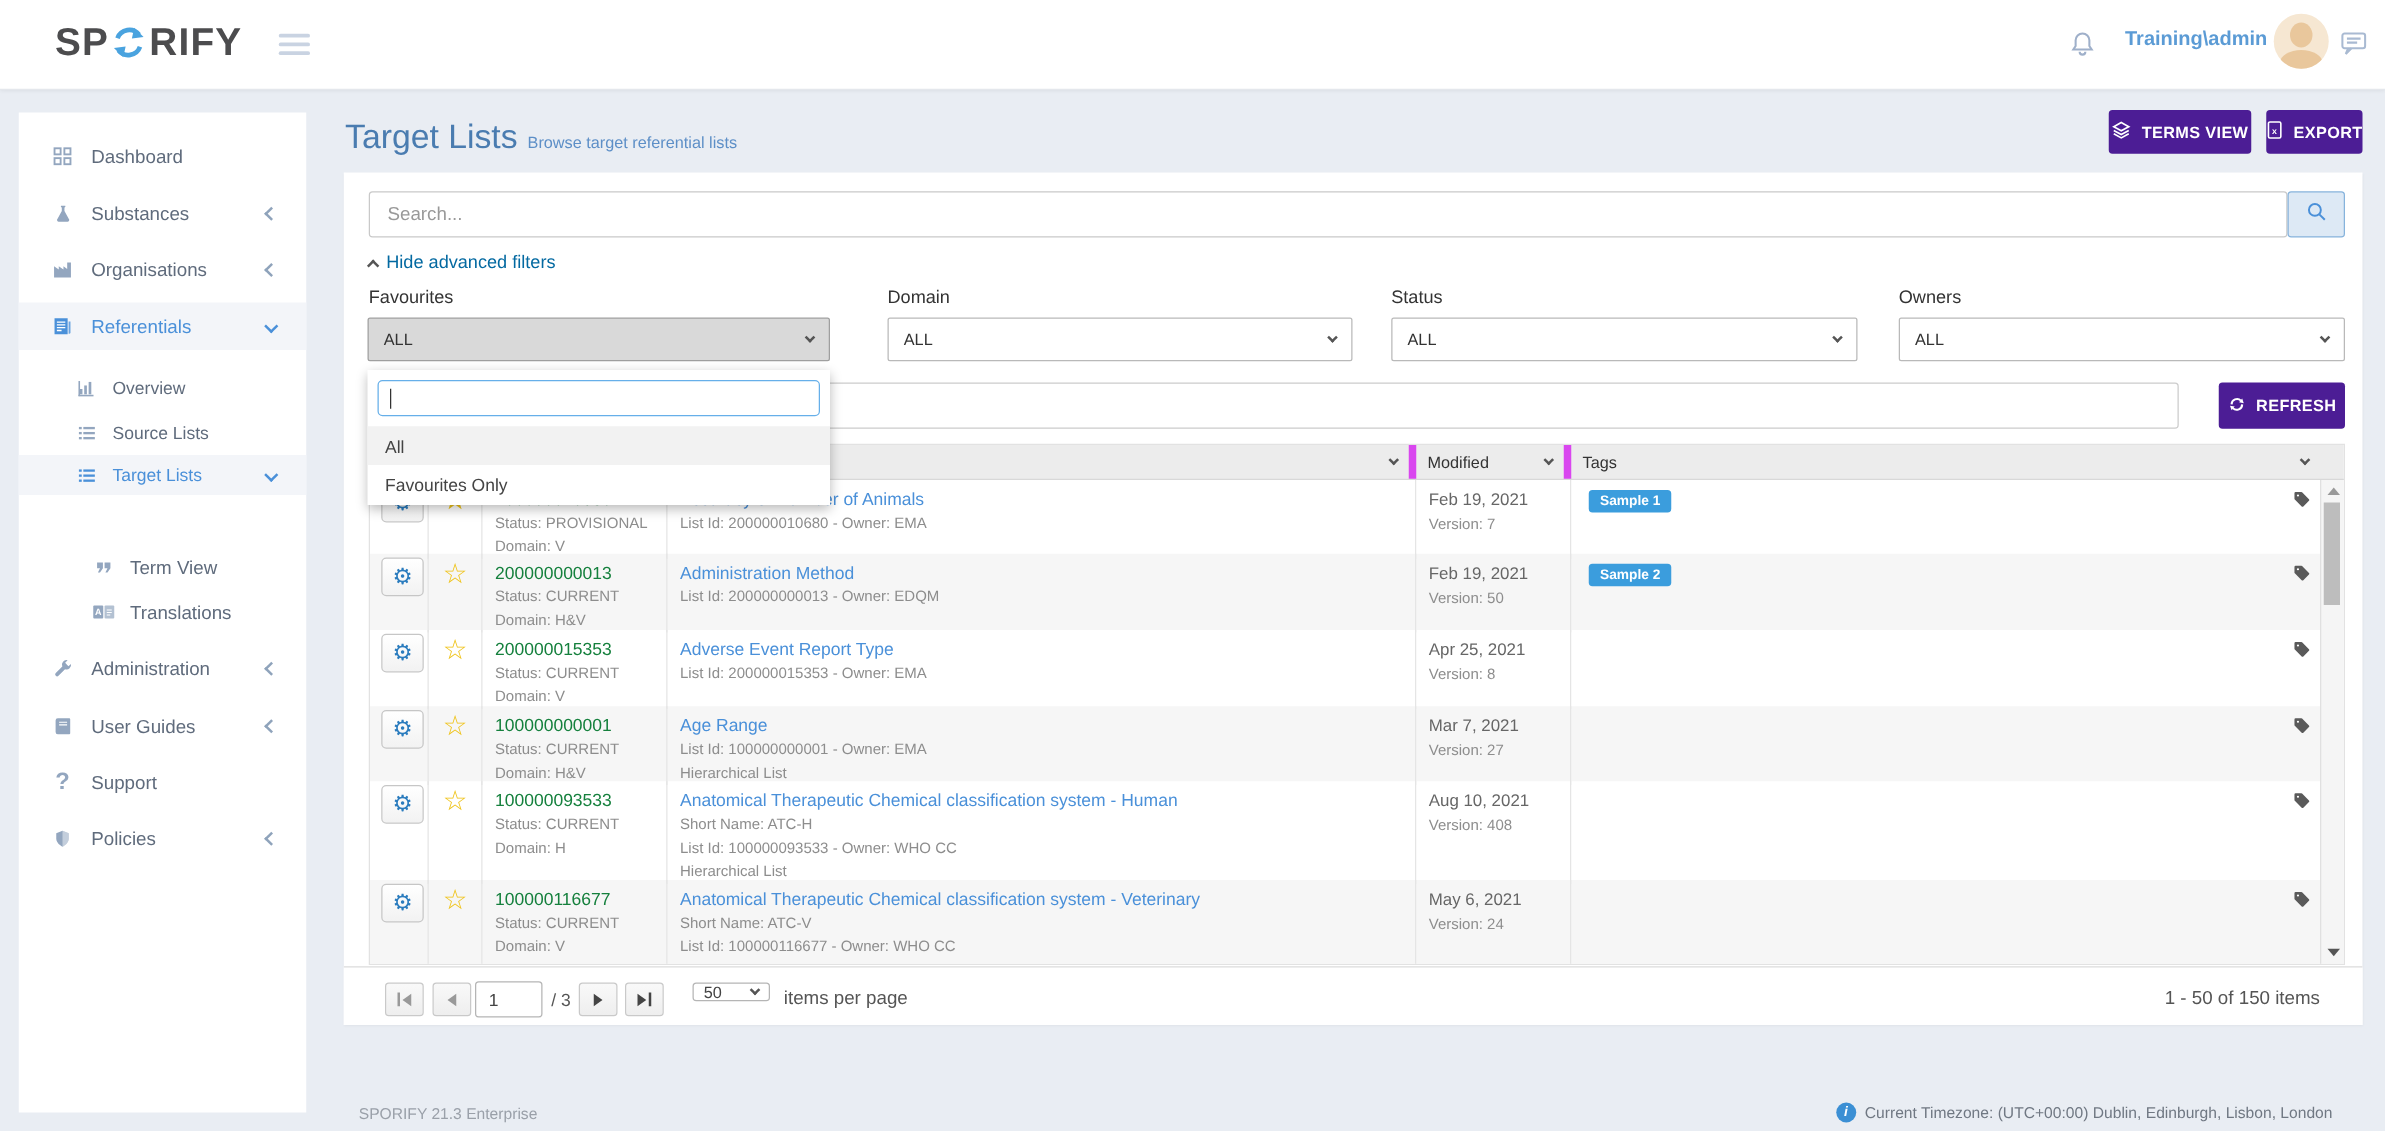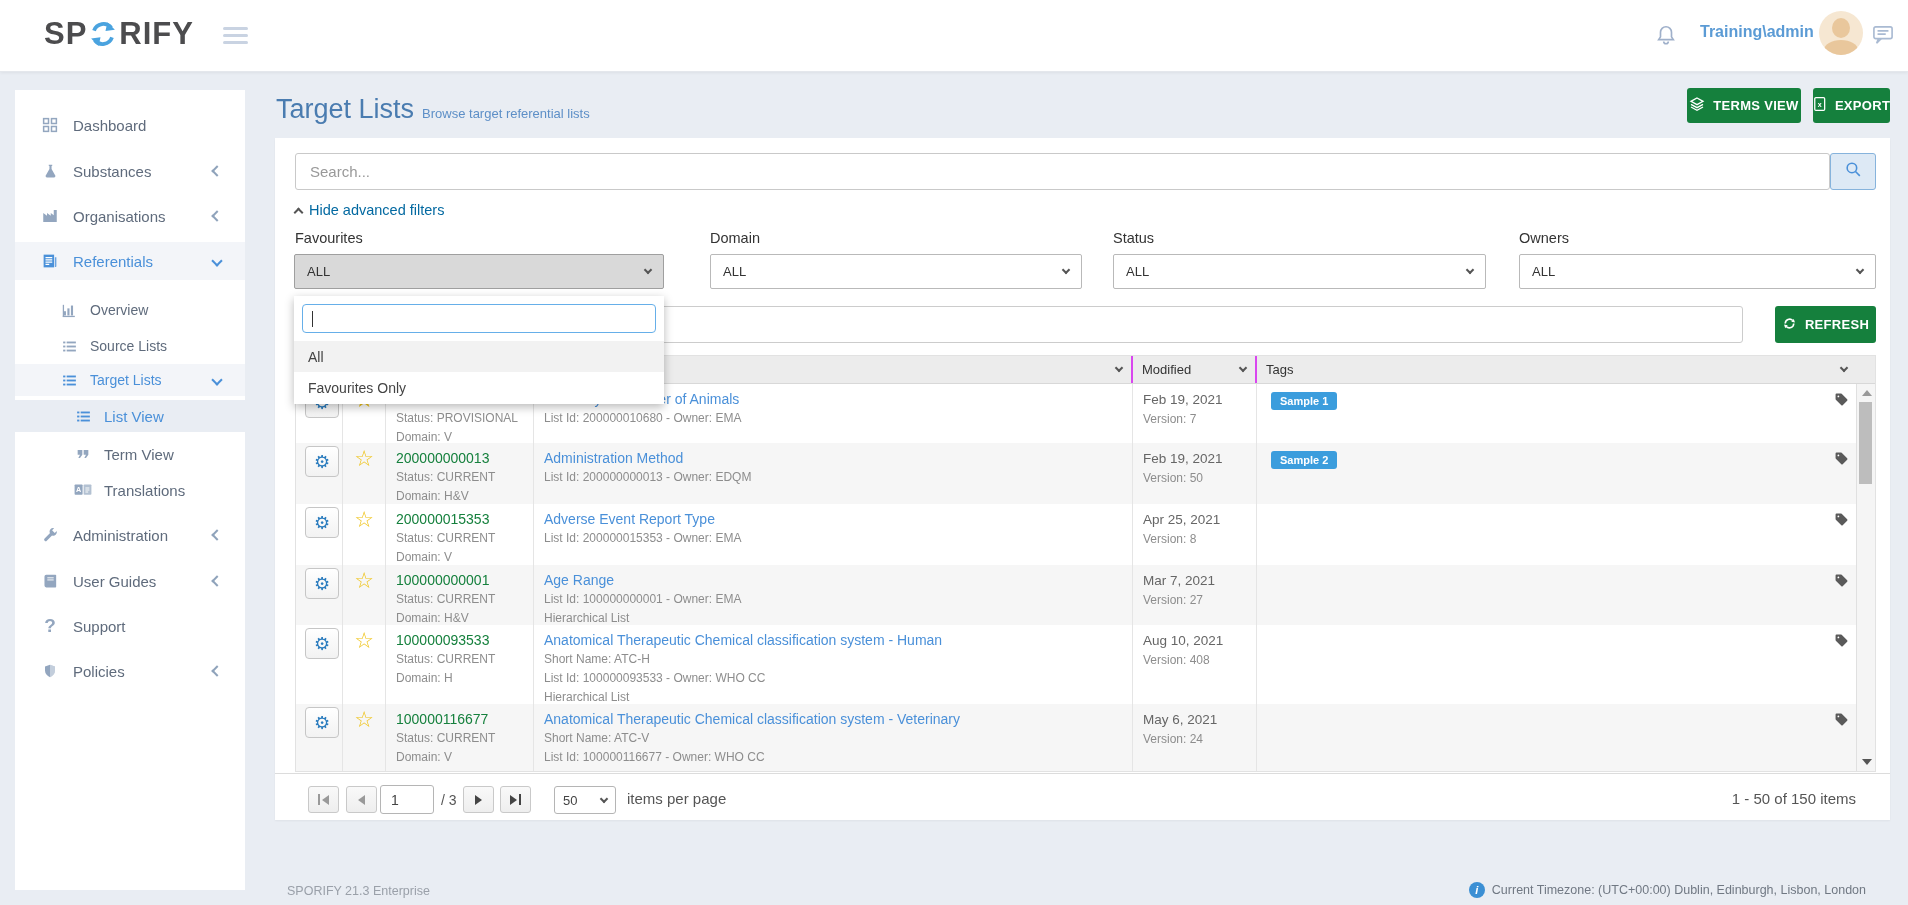--- a/index.html
+++ b/index.html
@@ -29,38 +29,38 @@
 .sitem.hl{background:#f3f5f9}
 .sitem.hl2{background:#e9edf3}
 .chevl{width:8px;height:8px;border-left:2px solid #8fa3bb;border-bottom:2px solid #8fa3bb;transform:rotate(45deg)}
 .chevd{width:8px;height:8px;border-right:2px solid currentColor;border-bottom:2px solid currentColor;transform:rotate(45deg)}
 .chevsm{width:6px;height:6px;border-right:2px solid #555;border-bottom:2px solid #555;transform:rotate(45deg);margin-top:-3px}
 .chevup{width:7px;height:7px;border-left:2px solid #555;border-top:2px solid #555;transform:rotate(45deg);margin-top:4px}
 .qmark{font-size:19px;font-weight:bold;color:#9aa9bf}
 
 .ptitle{position:absolute;left:276px;top:94px;font-size:27px;color:#4a7cb0}
 .psub{font-size:13px;color:#5d8fc7;margin-left:8px}
-.btn-blue{position:absolute;background:#15803d;color:#fff;font-weight:bold;font-size:13px;border-radius:3px;display:flex;align-items:center;justify-content:center;gap:8px;cursor:pointer;letter-spacing:.3px}
+.btn-blue{position:absolute;background:#4c1d95;color:#fff;font-weight:bold;font-size:13px;border-radius:3px;display:flex;align-items:center;justify-content:center;gap:8px;cursor:pointer;letter-spacing:.3px}
 .btn-terms{left:1687px;top:88px;width:114px;height:35px}
 .btn-export{left:1813px;top:88px;width:77px;height:35px}
 
 .card{position:absolute;left:275px;top:138px;width:1615px;height:682px;background:#fff;box-shadow:0 1px 2px rgba(0,0,0,.05)}
 .search-input{position:absolute;left:20px;top:15px;width:1535px;height:37px;border:1px solid #c9c9c9;border-radius:3px;padding-left:14px;font-size:15px;color:#555;outline:none}
 .search-input::placeholder{color:#999}
 .search-btn{position:absolute;left:1555px;top:15px;width:46px;height:37px;background:#dde9f5;border:1px solid #86b3dc;border-radius:3px;display:flex;align-items:center;justify-content:center;cursor:pointer}
 .hidef{position:absolute;left:20px;top:64px;display:flex;align-items:center;gap:7px;font-size:14.5px;color:#0369a1;cursor:pointer}
 .flabel{position:absolute;top:92px;font-size:14.5px;color:#333}
 .fselect{position:absolute;top:116px;height:35px;border:1px solid #b9b9b9;border-radius:2px;background:#fff;display:flex;align-items:center;justify-content:space-between;padding:0 12px;font-size:13px;color:#333;cursor:pointer}
 .fselect.open{background:#d9d9d9;border-color:#9f9f9f}
 .row2-input{position:absolute;left:20px;top:168px;width:1448px;height:37px;border:1px solid #ccc;border-radius:3px;background:#fff}
 .refresh-btn{left:1500px;top:168px;width:101px;height:37px}
 
 .table{position:absolute;left:20px;top:217px;width:1581px;border:1px solid #e2e2e2}
 .thead{display:grid;grid-template-columns:47px 43px 148px 599px 124px 1fr;height:28px;background:#ececec;border-bottom:1px solid #d8d8d8;font-size:13px;color:#333}
-.th{display:flex;align-items:center;justify-content:space-between;padding:0 9px;border-right:2px solid #d946ef;cursor:pointer}
+.th{display:flex;align-items:center;justify-content:space-between;padding:0 9px;border-right:6px solid #d946ef;cursor:pointer}
 .th:last-child{border-right:none;padding-right:28px}
 .tbody{height:387px;overflow:hidden;position:relative}
 .trow{display:grid;grid-template-columns:47px 43px 148px 599px 124px 1fr}
 .trow:nth-child(even){background:#f6f6f6}
 .td{border-right:1px solid #e5e5e5;padding:6px 8px 0 10px;position:relative}
 .td:last-child{border-right:none}
 .tdc{padding:3px 0 0 0;text-align:center}
 .r1{height:59px}.r2{height:61px}.r3{height:61px}.r4{height:60px}.r5{height:79px}.r6{height:68px}
 .gearbtn{width:34px;height:31px;margin-left:6px;border:1px solid #c6c6c6;border-radius:4px;background:linear-gradient(#fff,#f2f2f2);display:inline-flex;align-items:center;justify-content:center;font-size:18px;color:#2b7cbe;cursor:pointer}
 .star{font-size:22px;line-height:26px;color:#efc319;cursor:pointer;margin-top:2px}
@@ -78,21 +78,21 @@
 .va-dn{bottom:6px;border-left:5px solid transparent;border-right:5px solid transparent;border-top:6px solid #555}
 
 .pagbar{position:absolute;left:0;top:635px;width:1615px;height:47px;border-top:1px solid #dcdcdc;background:#fff}
 .pbtn{position:absolute;top:12px;width:31px;height:27px;background:linear-gradient(#f9f9f9,#eee);border:1px solid #c9c9c9;border-radius:3px;display:flex;align-items:center;justify-content:center;gap:2px;cursor:pointer}
 .tri-l{width:0;height:0;border-top:5px solid transparent;border-bottom:5px solid transparent;border-right:7px solid #999}
 .tri-r{width:0;height:0;border-top:5px solid transparent;border-bottom:5px solid transparent;border-left:7px solid #444}
 .bar-v{width:2px;height:11px;background:#999}
 .bar-vd{width:2px;height:11px;background:#444}
 .pinput{position:absolute;left:105px;top:11px;width:54px;height:29px;border:1px solid #b5b5b5;border-radius:3px;font-size:14px;color:#444;text-indent:10px;outline:none}
 .pof{position:absolute;left:166px;top:18px;font-size:14px;color:#555}
-.psel{position:absolute;left:279px;top:12px;width:62px;height:28px;border:1px solid #b5b5b5;border-radius:3px;display:flex;align-items:center;justify-content:space-between;padding:0 8px;font-size:13px;color:#444;cursor:pointer;background:#fff}
+.psel{position:absolute;left:279px;top:12px;width:62px;height:15px;border:1px solid #b5b5b5;border-radius:3px;display:flex;align-items:center;justify-content:space-between;padding:0 8px;font-size:13px;color:#444;cursor:pointer;background:#fff}
 .pipp{position:absolute;left:352px;top:16px;font-size:15px;color:#555}
 .prange{position:absolute;right:34px;top:16px;font-size:15px;color:#555}
 
 .ddpanel{position:absolute;left:294px;top:296px;width:370px;background:#fff;box-shadow:0 3px 9px rgba(0,0,0,.28);z-index:30;padding-bottom:1px}
 .ddsearch{margin:8px;width:354px;height:29px;border:1px solid #66afe9;border-radius:4px;display:flex;align-items:center;cursor:text}
 .ddcaret{width:1px;height:16px;background:#333;margin-left:9px}
 .ddopt{height:31px;display:flex;align-items:center;padding-left:14px;font-size:14px;color:#444;cursor:pointer}
 .ddopt.sel{background:#f2f2f2}
 
 .foot-left{position:absolute;left:287px;top:884px;font-size:12.5px;color:#9aa0a9}
@@ -219,33 +219,20 @@
             <rect x="8" y="5" width="13" height="2.6"></rect>
             <rect x="3" y="10.7" width="3.2" height="2.6"></rect>
             <rect x="8" y="10.7" width="13" height="2.6"></rect>
             <rect x="3" y="16.4" width="3.2" height="2.6"></rect>
             <rect x="8" y="16.4" width="13" height="2.6"></rect>
           </svg>
         </span>
       <span>Target Lists</span>
       <span class="chev chevd"></span>
     </div>
-    <div class="sitem lvl3 hl2 blue" style="top:310px;height:32px">
-      <span class="ic">
-          <svg width="17" height="17" viewBox="0 0 24 24" fill="currentColor">
-            <rect x="3" y="5" width="3.2" height="2.6"></rect>
-            <rect x="8" y="5" width="13" height="2.6"></rect>
-            <rect x="3" y="10.7" width="3.2" height="2.6"></rect>
-            <rect x="8" y="10.7" width="13" height="2.6"></rect>
-            <rect x="3" y="16.4" width="3.2" height="2.6"></rect>
-            <rect x="8" y="16.4" width="13" height="2.6"></rect>
-          </svg>
-        </span>
-      <span>List View</span>
-    </div>
     <div class="sitem lvl3" style="top:349px">
       <span class="ic">
           <svg width="16" height="16" viewBox="0 0 24 24" fill="currentColor">
             <path d="M4 6h7v7l-3.5 5H5l2.5-5H4z"></path>
             <path d="M13 6h7v7l-3.5 5H14l2.5-5h-3.5z"></path>
           </svg>
         </span>
       <span>Term View</span>
     </div>
     <div class="sitem lvl3" style="top:385px">

